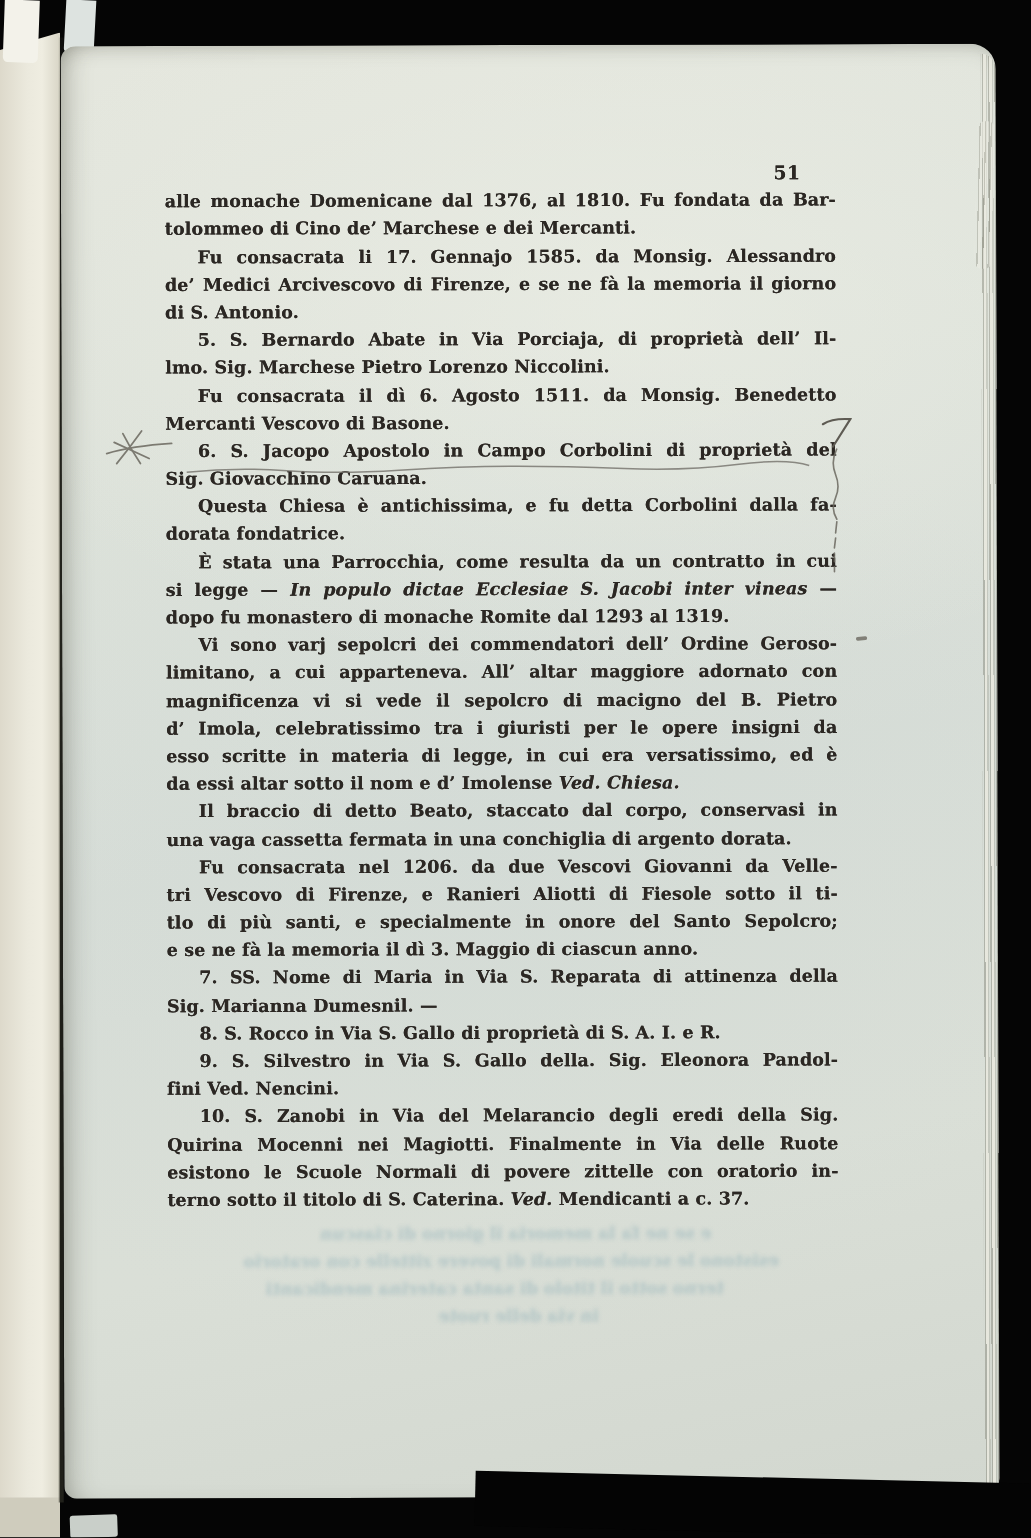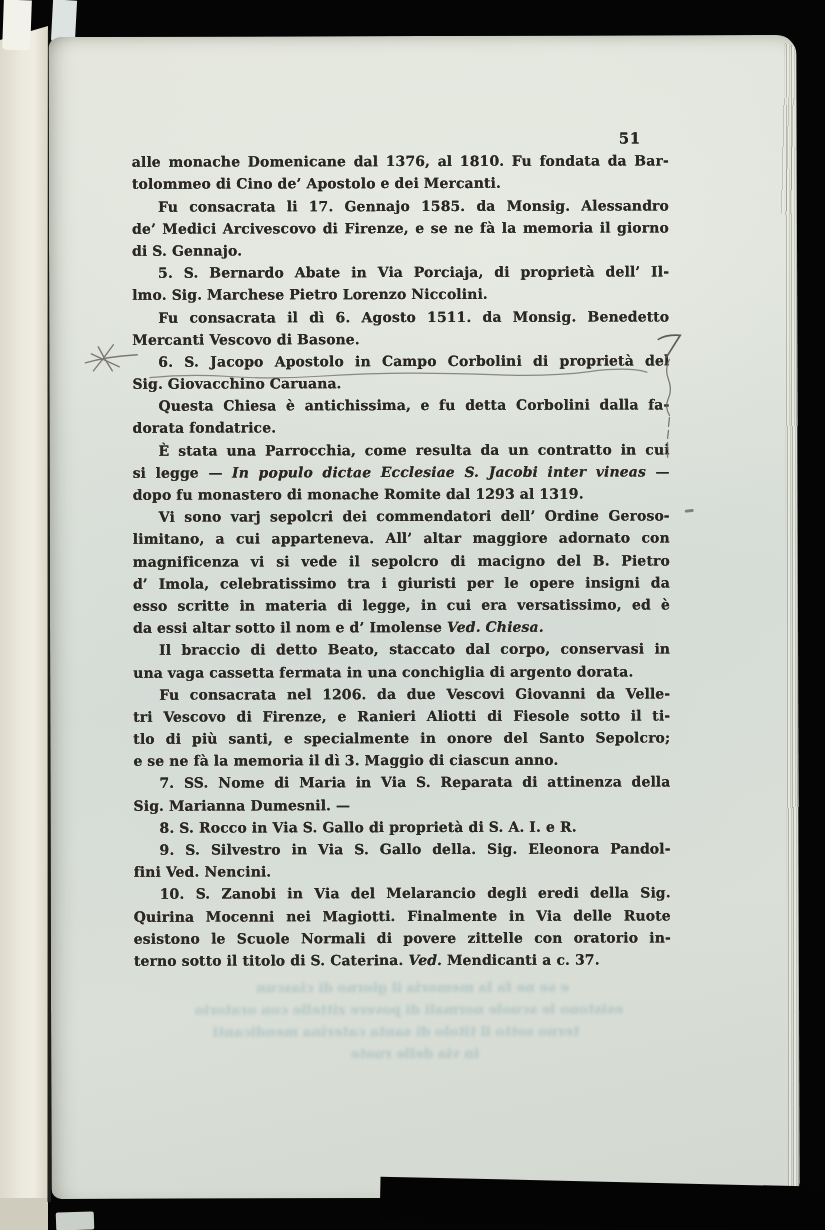--- a/index.html
+++ b/index.html
@@ -77,24 +77,24 @@
   <div class="page">
     <div class="edge-stack"></div>
     <div class="page-curl"></div>
 
     <div class="text-block">
       <div class="folio-slot">
         <span class="folio">51</span>
       </div>
 
     <div class="line j"><span>alle monache Domenicane dal 1376, al 1810. Fu fondata da Bar-</span></div>
-        <div class="line"><span>tolommeo di Cino de’ Apostolo e dei Mercanti.</span></div>
+        <div class="line"><span>tolommeo di Cino de’ Marchese e dei Mercanti.</span></div>
         <div class="line j ind"><span>Fu consacrata li 17. Gennajo 1585. da Monsig. Alessandro</span></div>
         <div class="line j"><span>de’ Medici Arcivescovo di Firenze, e se ne fà la memoria il giorno</span></div>
-        <div class="line"><span>di S. Gennajo.</span></div>
+        <div class="line"><span>di S. Antonio.</span></div>
         <div class="line j ind"><span>5. S. Bernardo Abate in Via Porciaja, di proprietà dell’ Il-</span></div>
         <div class="line"><span>lmo. Sig. Marchese Pietro Lorenzo Niccolini.</span></div>
         <div class="line j ind"><span>Fu consacrata il dì 6. Agosto 1511. da Monsig. Benedetto</span></div>
         <div class="line"><span>Mercanti Vescovo di Basone.</span></div>
         <div class="line j ind"><span>6. S. Jacopo Apostolo in Campo Corbolini di proprietà del</span></div>
         <div class="line"><span>Sig. Giovacchino Caruana.</span></div>
         <div class="line j ind"><span>Questa Chiesa è antichissima, e fu detta Corbolini dalla fa-</span></div>
         <div class="line"><span>dorata fondatrice.</span></div>
         <div class="line j ind"><span>È stata una Parrocchia, come resulta da un contratto in cui</span></div>
         <div class="line j"><span>si legge — </span><span class="it">In populo dictae Ecclesiae S. Jacobi inter vineas</span><span> —</span></div>

